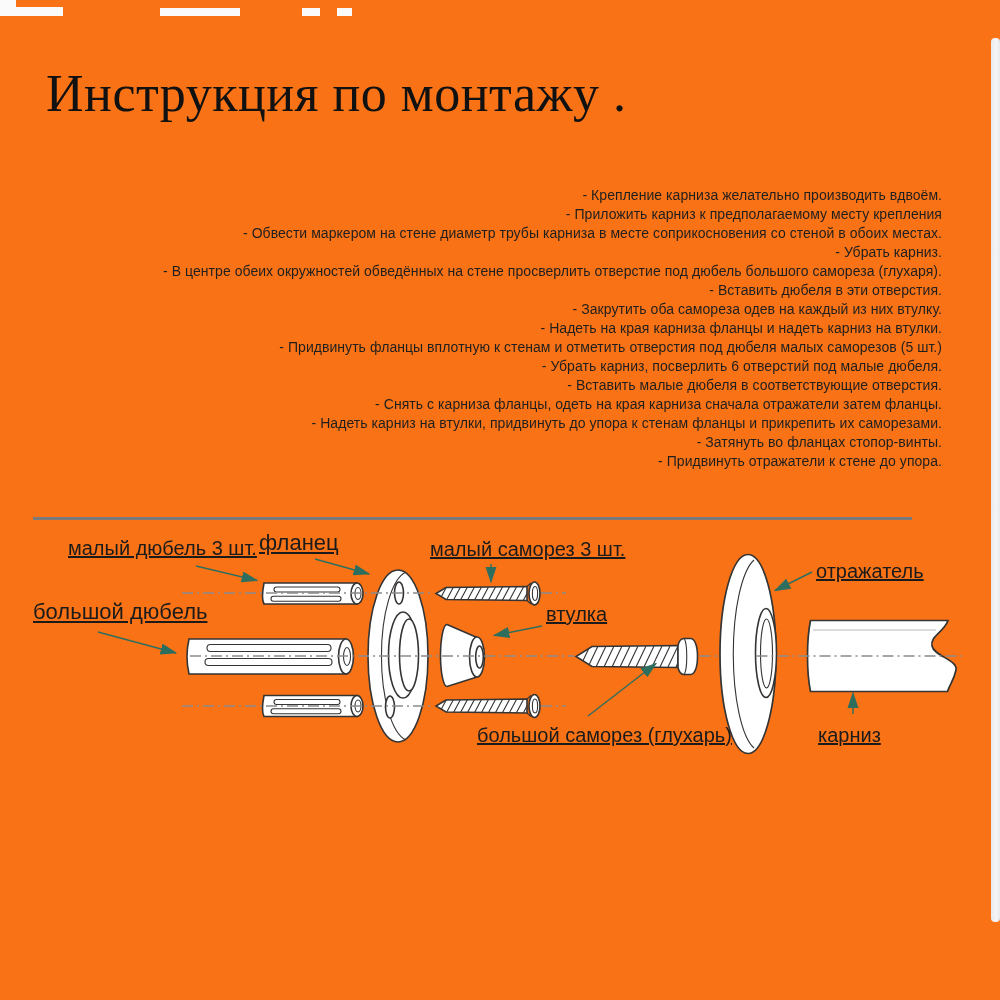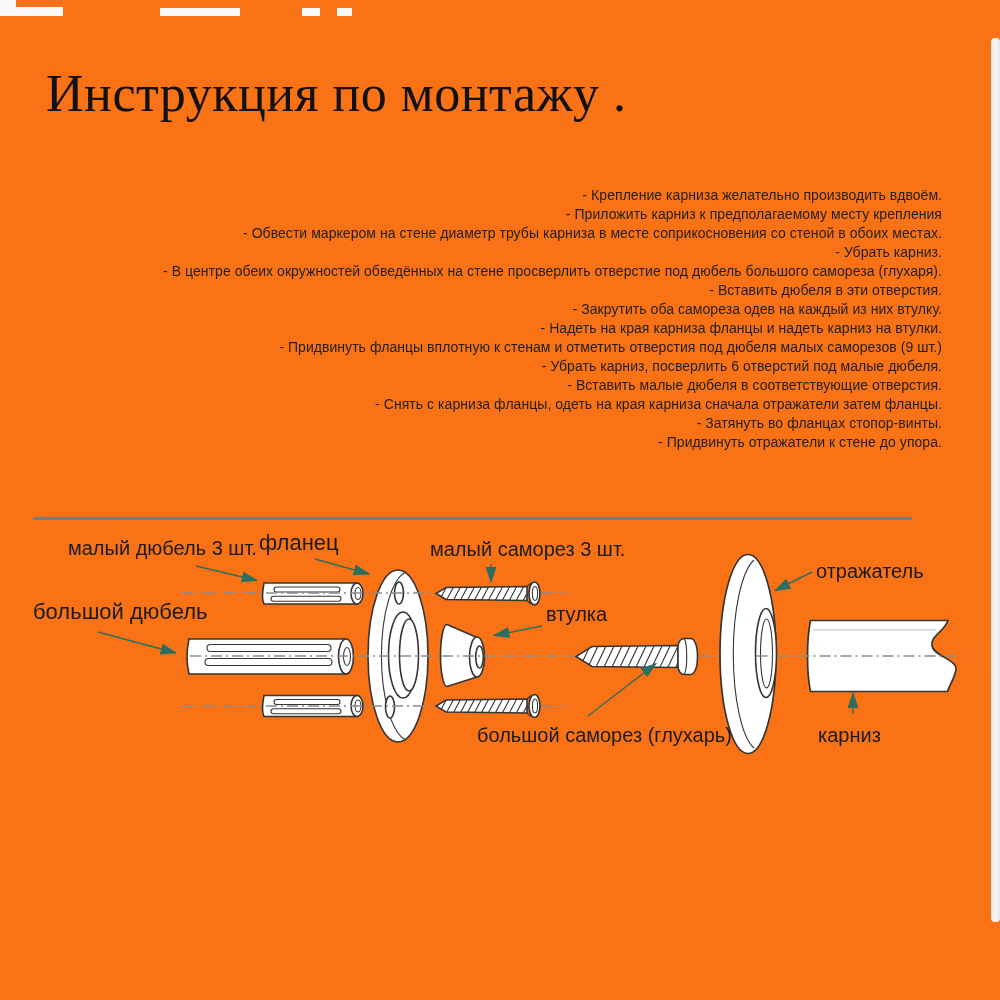--- a/index.html
+++ b/index.html
@@ -9,21 +9,21 @@
   html,body{margin:0;padding:0;background:#fff;}
   #page{position:relative;width:1000px;height:1000px;background:#f97316;overflow:hidden;
         font-family:"Liberation Sans",sans-serif;}
   .faint{position:absolute;background:#fafafb;}
   #title{position:absolute;left:46px;top:64px;font-family:"Liberation Serif",serif;
          font-size:52px;letter-spacing:.5px;color:#111;white-space:nowrap;font-weight:400;}
   #instructions{position:absolute;left:42px;top:186px;width:900px;color:var(--c-text);}
   .instr-line{font-size:14px;line-height:19px;white-space:nowrap;letter-spacing:.05px;text-align:right;}
   #divider{position:absolute;left:33px;top:517px;width:879px;height:2.5px;
            background:var(--c-divider);}
-  .dlabel{position:absolute;font-size:20px;color:#1b1b1b;white-space:nowrap;}
+  .dlabel{position:absolute;font-size:20px;color:#1b1b1b;white-space:nowrap;text-decoration:underline;}
   #edge-strip{position:absolute;left:991px;top:38px;width:9px;height:884px;border-radius:4px;
               background:linear-gradient(to right,#e9e9ec 0%,#f5f5f7 55%,#e9e9ec 100%);}
   svg#diagram{position:absolute;left:0;top:0;}
   .part{fill:#fff;stroke:var(--c-ink);stroke-width:1.6;}
   .thin{fill:none;stroke:var(--c-ink);stroke-width:1.1;}
   .hatch{fill:none;stroke:var(--c-ink);stroke-width:1.1;}
   .cl{fill:none;stroke:var(--c-centerline);stroke-width:1.3;stroke-dasharray:11 4 2 4;}
   .arrowline{fill:none;stroke:var(--c-arrow);stroke-width:1.4;}
   #arr path{fill:var(--c-arrow);}
   .hl{fill:none;stroke:#b9b9b9;stroke-width:1;}
@@ -43,24 +43,25 @@
 
   <div id="instructions">
       <div class="instr-line">- Крепление карниза желательно производить вдвоём.</div>
       <div class="instr-line">- Приложить карниз к предполагаемому месту крепления</div>
       <div class="instr-line">- Обвести маркером на стене диаметр трубы карниза в месте соприкосновения со стеной в обоих местах.</div>
       <div class="instr-line">- Убрать карниз.</div>
       <div class="instr-line">- В центре обеих окружностей обведённых на стене просверлить отверстие под дюбель большого самореза (глухаря).</div>
       <div class="instr-line">- Вставить дюбеля в эти отверстия.</div>
       <div class="instr-line">- Закрутить оба самореза одев на каждый из них втулку.</div>
       <div class="instr-line">- Надеть на края карниза фланцы и надеть карниз на втулки.</div>
-      <div class="instr-line">- Придвинуть фланцы вплотную к стенам и отметить отверстия под дюбеля малых саморезов (9 шт.)</div>
+      <div class="instr-line">- Придвинуть фланцы вплотную к стенам и отметить отверстия под дюбеля малых саморезов (5 шт.)</div>
       <div class="instr-line">- Убрать карниз, посверлить 6 отверстий под малые дюбеля.</div>
       <div class="instr-line">- Вставить малые дюбеля в соответствующие отверстия.</div>
       <div class="instr-line">- Снять с карниза фланцы, одеть на края карниза сначала отражатели затем фланцы.</div>
+      <div class="instr-line">- Надеть карниз на втулки, придвинуть до упора к стенам фланцы и прикрепить их саморезами.</div>
       <div class="instr-line">- Затянуть во фланцах стопор-винты.</div>
       <div class="instr-line">- Придвинуть отражатели к стене до упора.</div>
     </div>
 
   <div id="divider"></div>
 
   <svg id="diagram" width="1000" height="1000" viewBox="0 0 1000 1000">
     <defs>
       <marker id="arr" viewBox="0 0 12 8" refX="11" refY="4" markerWidth="12" markerHeight="8" orient="auto">
         <path d="M0 0 L12 4 L0 8 Z"></path>

